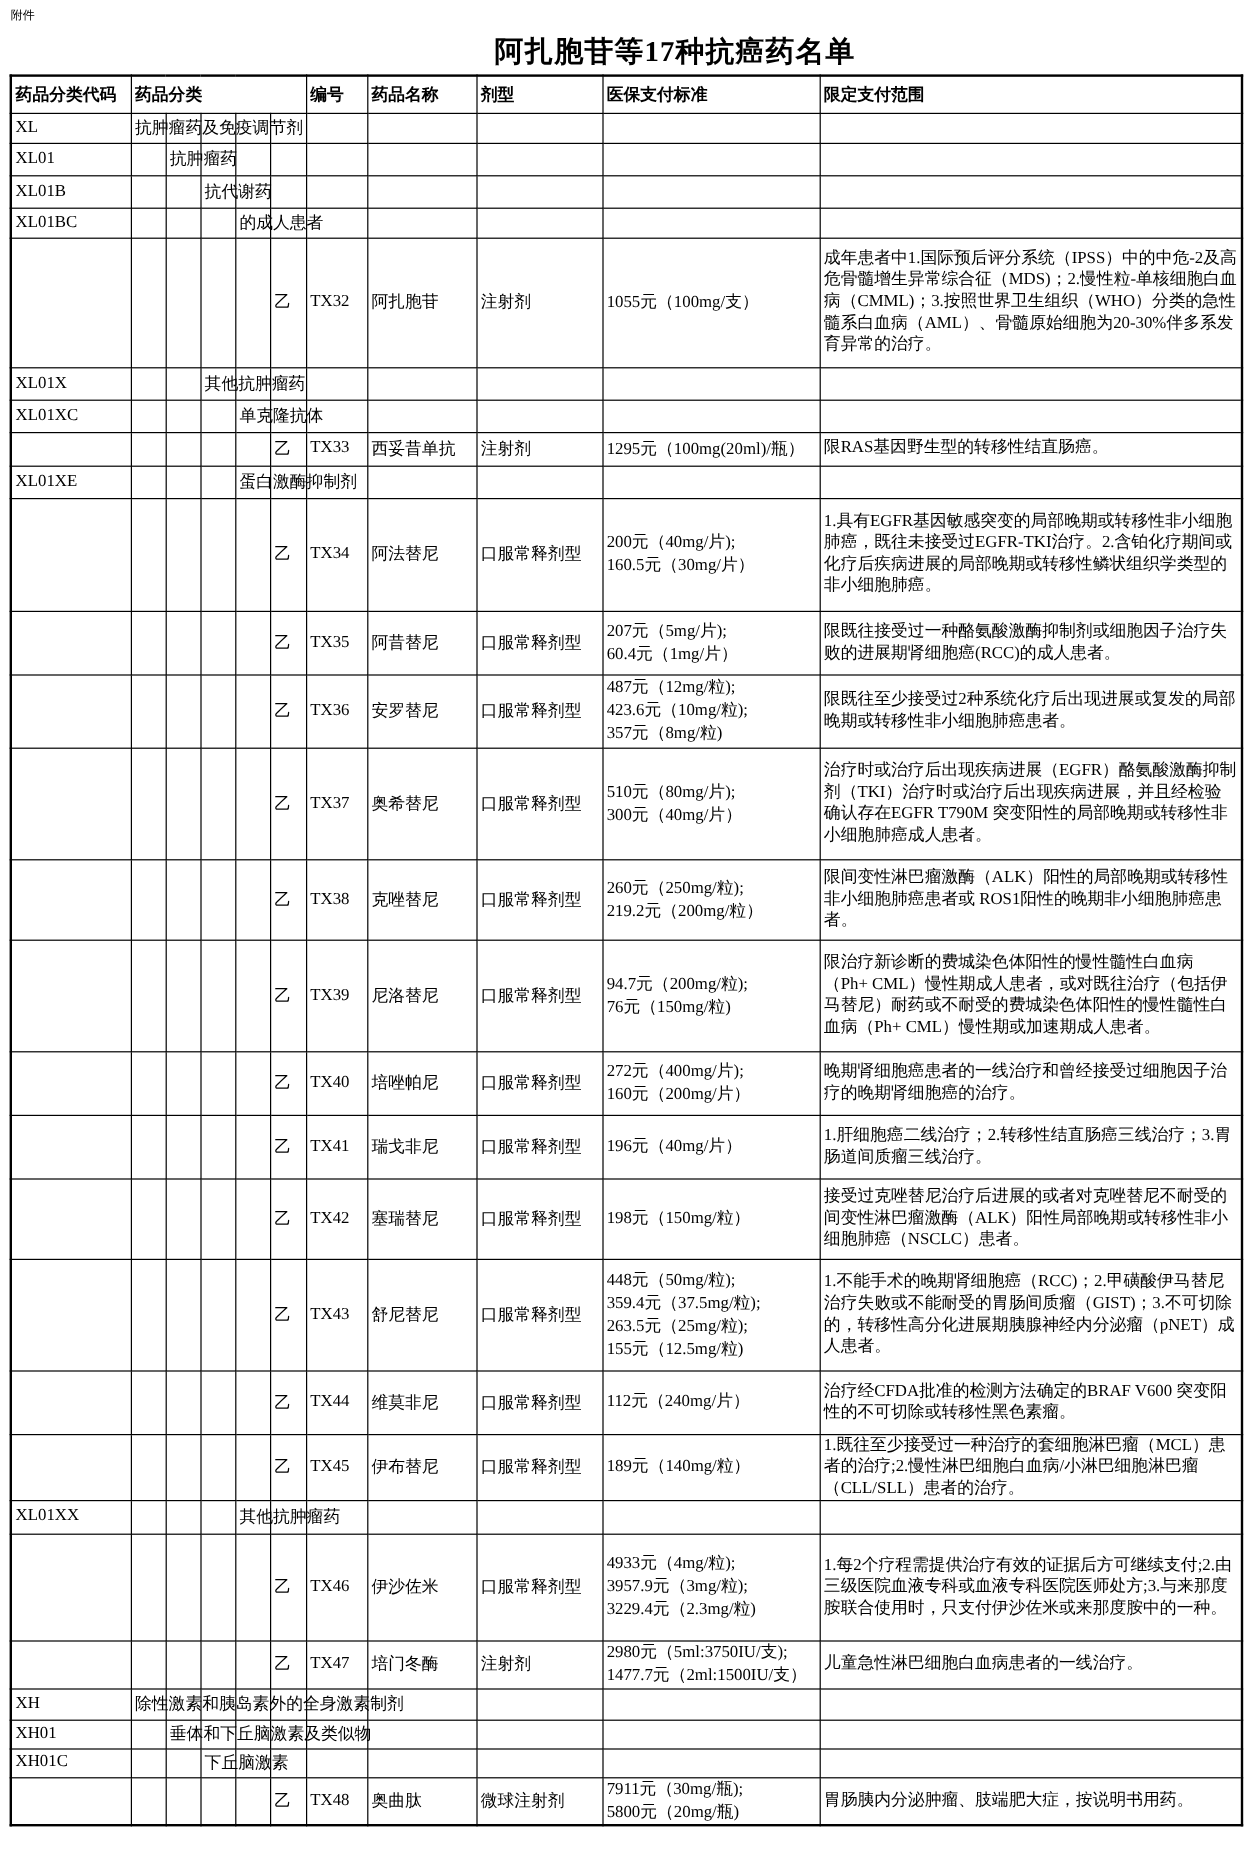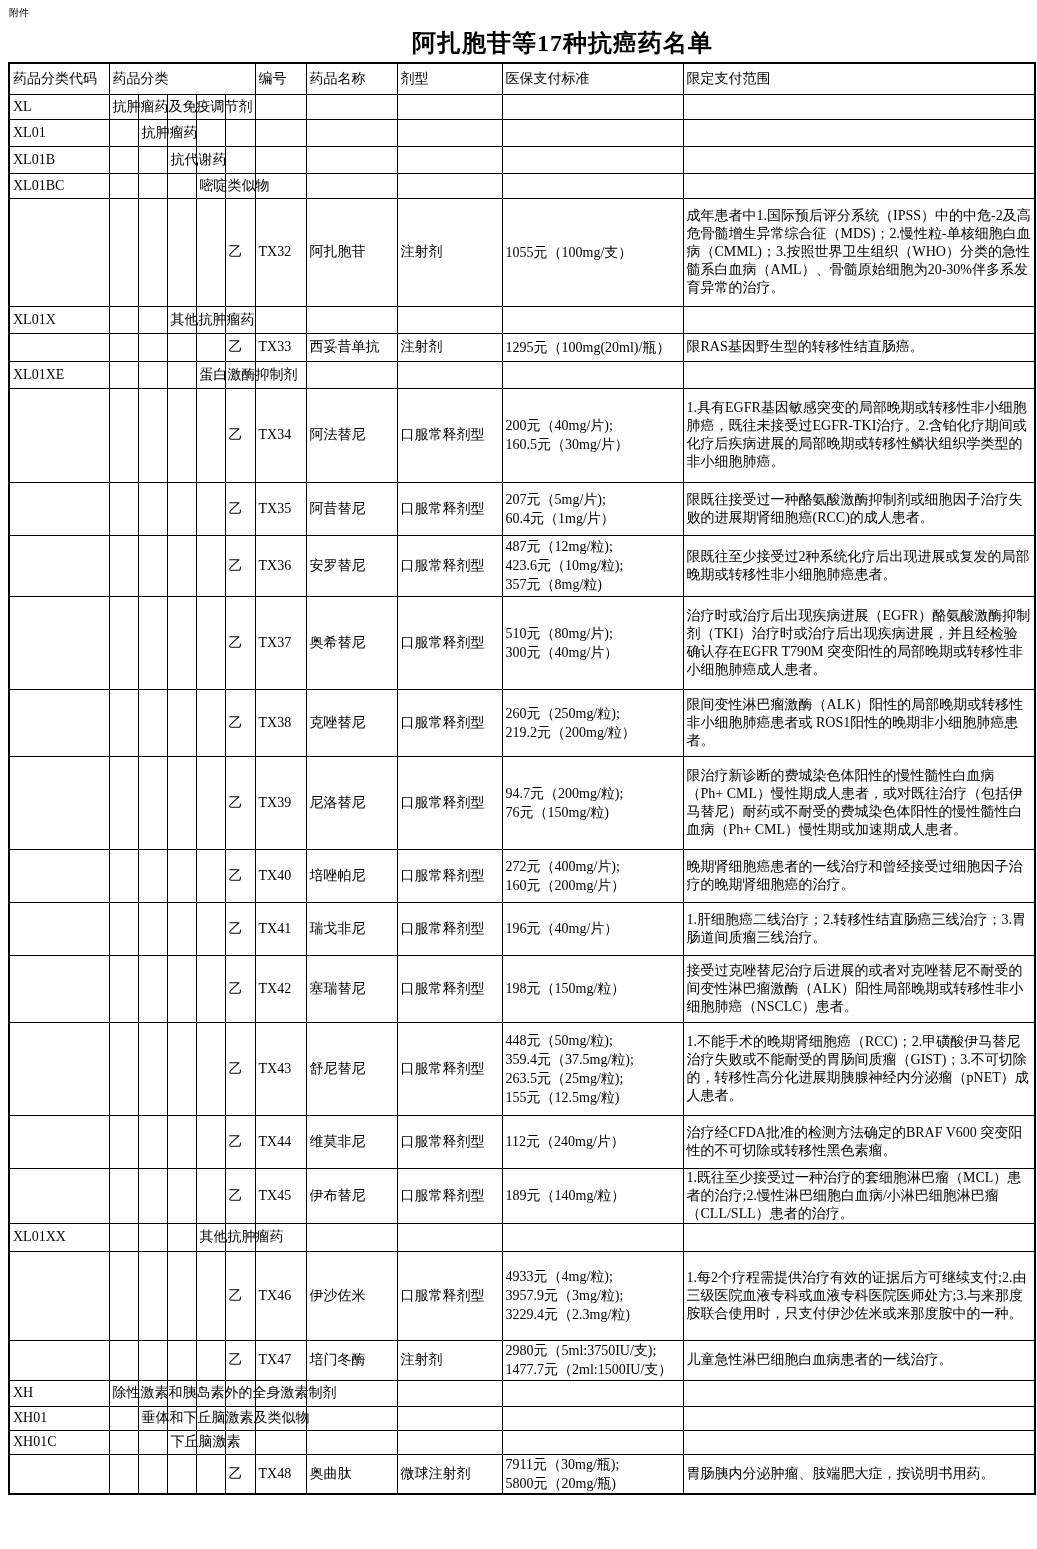--- a/index.html
+++ b/index.html
@@ -31,21 +31,21 @@
   table.grid th, table.grid td{
     border:1px solid #000;
     padding:0 3px;
     font-size:14px;
     font-weight:normal;
     vertical-align:middle;
     text-align:left;
     overflow:visible;
   }
   table.grid th{
-    font-weight:normal;
+    font-weight:bold;
     font-size:14px;
   }
   th.hdr-class{text-align:center;margin-left:32px;}
   td.code{font-size:15px;}
   td.cat-label{white-space:nowrap;font-size:14px;}
   td.cls{text-align:center;font-size:15px;}
   td.no{font-size:14px;}
   td.price{line-height:19px;padding:1px 3px;margin-top:44px;}
   td.scope{line-height:18px;padding:2px 4px;}
 </style>
@@ -118,21 +118,21 @@
         <td></td>
         <td></td>
         <td class="price"></td>
         <td class="scope"></td>
       </tr>
       <tr style="height: 25px;">
         <td class="code">XL01BC</td>
         <td></td>
         <td></td>
         <td></td>
-        <td class="cat-label">嘧啶类似物</td>
+        <td class="cat-label">的成人患者</td>
         <td class="cls"></td>
         <td class="no"></td>
         <td></td>
         <td></td>
         <td class="price"></td>
         <td class="scope"></td>
       </tr>
       <tr style="height: 108px;">
         <td class="code"></td>
         <td></td>
@@ -152,20 +152,33 @@
         <td></td>
         <td class="cat-label">其他抗肿瘤药</td>
         <td></td>
         <td class="cls"></td>
         <td class="no"></td>
         <td></td>
         <td></td>
         <td class="price"></td>
         <td class="scope"></td>
       </tr>
+      <tr style="height: 27px;">
+        <td class="code">XL01XC</td>
+        <td></td>
+        <td></td>
+        <td></td>
+        <td class="cat-label">单克隆抗体</td>
+        <td class="cls"></td>
+        <td class="no"></td>
+        <td></td>
+        <td></td>
+        <td class="price"></td>
+        <td class="scope"></td>
+      </tr>
       <tr style="height: 28px;">
         <td class="code"></td>
         <td></td>
         <td></td>
         <td></td>
         <td></td>
         <td class="cls">乙</td>
         <td class="no">TX33</td>
         <td>西妥昔单抗</td>
         <td>注射剂</td>

